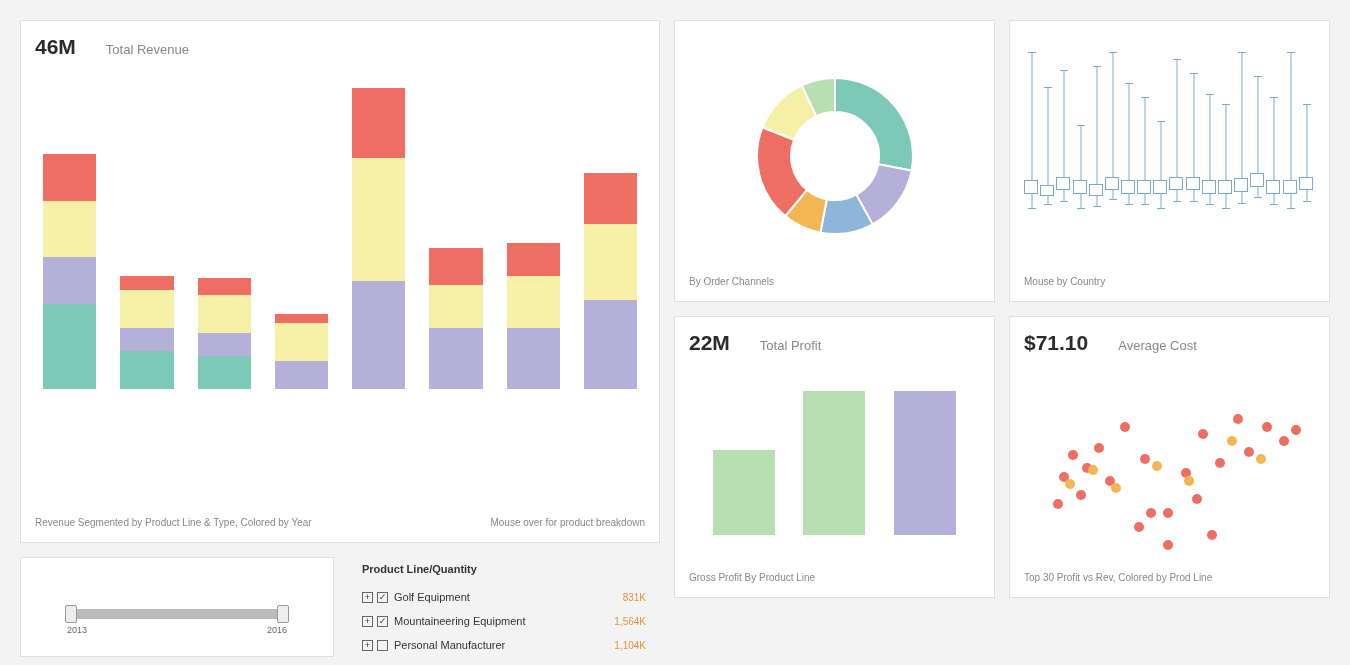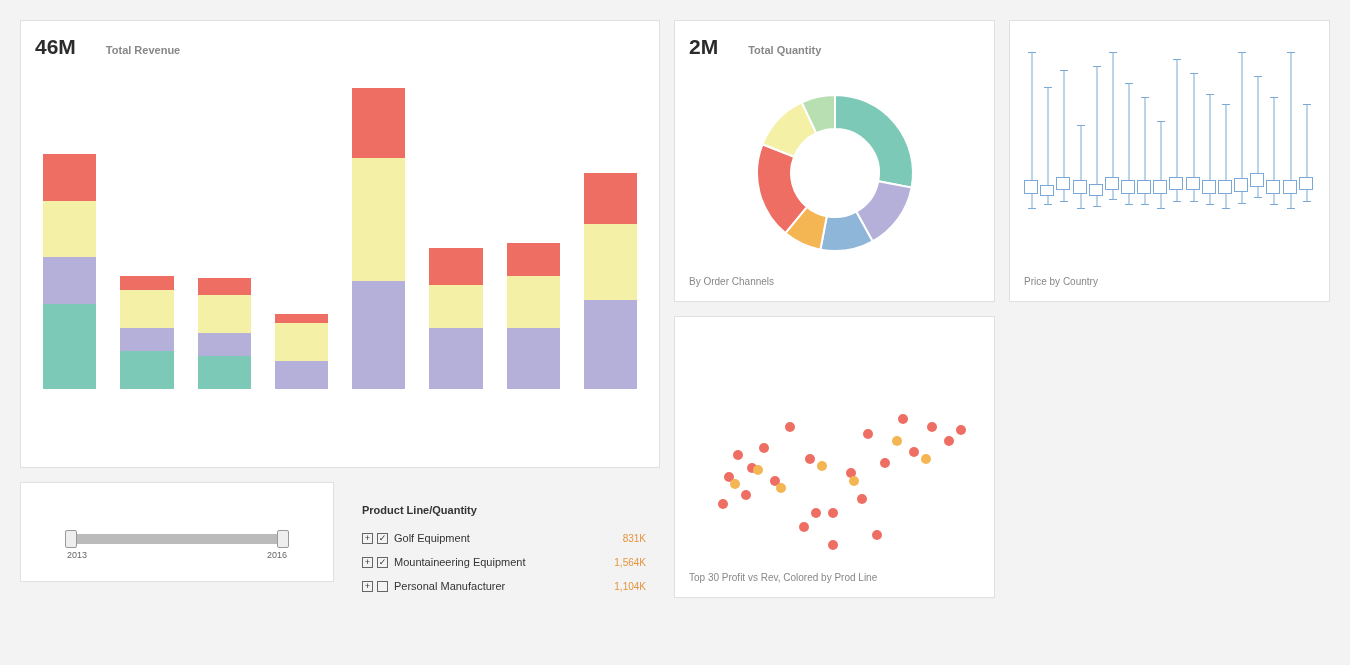--- a/index.html
+++ b/index.html
@@ -4,38 +4,38 @@
 <style>
   * { box-sizing: border-box; margin: 0; padding: 0; }
   body { font-family: -apple-system, BlinkMacSystemFont, "Segoe UI", Arial, sans-serif; background: #f3f3f3; color: #333; padding: 20px; }
   .dashboard { max-width: 1350px; margin: 0 auto; }
   .title { font-size: 28px; font-weight: 700; color: #878787; margin-bottom: 10px; }
   .card { background: #fff; border: 1px solid #e0e0e0; padding: 14px; position: relative; display: flex; flex-direction: column; }
   .card-slider { flex: 1; background: #fff; border: 1px solid #e0e0e0; padding: 14px; display:flex; align-items:center; justify-content:center; flex-direction:column; height:100px;}
   .card-tree { flex: 1; padding: 6px 14px; height:140px; overflow:hidden;}
   .metric-row { display: flex; align-items: baseline; gap: 30px; margin-bottom: 10px; }
   .metric-number { font-size: 21px; font-weight: 700; color: #2b2b2b; }
-  .metric-label { font-size: 11px; color: #888; font-weight: bold; }
+  .metric-label { font-size: 13px; color: #888; }
   .caption { font-size: 10px; color: #888; margin-top: auto; }
   .caption-row { display: flex; justify-content: space-between; font-size: 10px; color: #888; margin-top: auto; }
   .chart-area { flex: 1; position: relative; }
 
   
   .bars { display: flex; align-items: flex-end; gap: 24px; height: 320px; padding: 0 8px; }
   .bar { flex: 1; display: flex; flex-direction: column-reverse; }
   .seg { width: 100%; }
 
   
   .slider-track { width: 220px; height: 10px; background: #ddd; border-radius: 5px; position: relative; margin: 30px 0 6px 0; }
   .slider-fill { position: absolute; left: 0; right: 0; top: 0; bottom: 0; background: #bbb; border-radius: 5px; }
   .slider-thumb { position: absolute; top: -4px; width: 12px; height: 18px; background: #eee; border: 1px solid #999; border-radius: 2px; }
   .slider-labels { display: flex; justify-content: space-between; width: 220px; font-size: 9px; color: #666; }
 
   
-  .tree-title { font-size: 11px; font-weight: 700; margin-bottom: 10px; color:#333;margin-top:16px;}
+  .tree-title { font-size: 11px; font-weight: 700; margin-bottom: 10px; color:#333;}
   .tree-row { display: flex; align-items: center; font-size: 11px; padding: 6px 0; }
   .tree-plus { width: 11px; height: 11px; border: 1px solid #666; font-size: 9px; line-height: 9px; text-align: center; margin-right: 4px; cursor:pointer;}
   .tree-check { width: 11px; height: 11px; border: 1px solid #666; margin-right: 6px; font-size:9px; line-height:9px; text-align:center; color:#333; cursor:pointer;}
   .tree-label { flex: 1; color: #333; }
   .tree-value { color: #e5943e; font-size: 10px; }
 
   
   .donut-wrap { display:flex; justify-content:center; align-items:center; flex:1; position:relative; }
 
   
@@ -56,21 +56,21 @@
   .bp-cap { position:absolute; left:2px; width:8px; height:1px; background:#7ba9d6;}
 </style>
 </head>
 <body>
 
 <div class="dashboard">
 
   <div style="display:grid; grid-template-columns: 640px 1fr; gap:14px;">
 
     <div style="display:flex; flex-direction:column; gap:14px;">
-      <div class="card" style="height:448px;">
+      <div class="card" style="height:523px;">
         <div class="metric-row">
           <div class="metric-number">46M</div>
           <div class="metric-label">Total Revenue</div>
         </div>
         <div class="chart-area">
           <div class="bars" id="stacked-bars">
               <div class="bar">
                 <div class="seg" style="height: 84.7059px; background: rgb(124, 201, 184);"></div>
                 <div class="seg" style="height: 47.0588px; background: rgb(180, 176, 217);"></div>
                 <div class="seg" style="height: 56.4706px; background: rgb(244, 240, 165);"></div>
@@ -107,20 +107,24 @@
                 <div class="seg" style="height: 61.1765px; background: rgb(180, 176, 217);"></div>
                 <div class="seg" style="height: 51.7647px; background: rgb(244, 240, 165);"></div>
                 <div class="seg" style="height: 32.9412px; background: rgb(238, 110, 100);"></div>
               </div>
               <div class="bar">
                 <div class="seg" style="height: 89.4118px; background: rgb(180, 176, 217);"></div>
                 <div class="seg" style="height: 75.2941px; background: rgb(244, 240, 165);"></div>
                 <div class="seg" style="height: 51.7647px; background: rgb(238, 110, 100);"></div>
               </div>
             </div>
+        </div>
+        <div class="caption-row">
+          <span>Revenue Segmented by Product Line &amp; Type, Colored by Year</span>
+          <span>Mouse over for product breakdown</span>
         </div>
       </div>
 
       <div style="display:flex; gap:14px;">
         <div class="card-slider">
           <div class="slider-track">
             <div class="slider-fill"></div>
             <div class="slider-thumb" style="left:-2px;"></div>
             <div class="slider-thumb" style="right:-2px;"></div>
           </div>
@@ -150,24 +154,20 @@
                 <span class="tree-label">Personal Manufacturer</span>
                 <span class="tree-value">1,104K</span>
               </div>
             </div>
         </div>
       </div>
     </div>
 
     <div style="display:grid; grid-template-columns:1fr 1fr; grid-template-rows:282px 282px; gap:14px;">
       <div class="card">
-        <div class="metric-row">
-          <div class="metric-number">2M</div>
-          <div class="metric-label">Total Quantity</div>
-        </div>
         <div class="donut-wrap">
             <svg id="donut-svg" width="180" height="180">
               <path d="M 90 12 A 78 78 0 0 1 166.61840555683773 104.61574253768654 L 133.2206390320623 98.24477784177189 A 44 44 0 0 0 90 46 Z" fill="#7cc9b8" stroke="#fff" stroke-width="2"></path>
               <path d="M 166.61840555683773 104.61574253768654 A 78 78 0 0 1 127.57678657993377 158.35192104342138 L 111.19716166047546 128.55749392193002 A 44 44 0 0 0 133.2206390320623 98.24477784177189 Z" fill="#b4b0d9" stroke="#fff" stroke-width="2"></path>
               <path d="M 127.57678657993377 158.35192104342138 A 78 78 0 0 1 75.38425746231346 166.61840555683773 L 81.75522215822811 133.2206390320623 A 44 44 0 0 0 111.19716166047546 128.55749392193002 Z" fill="#8eb6d8" stroke="#fff" stroke-width="2"></path>
               <path d="M 75.38425746231346 166.61840555683773 A 78 78 0 0 1 40.28092879960217 150.10003293651152 L 61.95334445105763 123.90258268213472 A 44 44 0 0 0 81.75522215822811 133.2206390320623 Z" fill="#f4b553" stroke="#fff" stroke-width="2"></path>
               <path d="M 40.28092879960217 150.10003293651152 A 78 78 0 0 1 17.47743410071641 61.28628489059509 L 49.089834620916946 73.80251968187416 A 44 44 0 0 0 61.95334445105763 123.90258268213472 Z" fill="#ee6e64" stroke="#fff" stroke-width="2"></path>
               <path d="M 17.47743410071641 61.28628489059509 A 78 78 0 0 1 56.78921525792431 19.42348990765049 L 71.26571117113679 50.18760969149515 A 44 44 0 0 0 49.089834620916946 73.80251968187416 Z" fill="#f4f0a5" stroke="#fff" stroke-width="2"></path>
               <path d="M 56.78921525792431 19.42348990765049 A 78 78 0 0 1 89.99999999999999 12 L 89.99999999999999 46 A 44 44 0 0 0 71.26571117113679 50.18760969149515 Z" fill="#b7dfb1" stroke="#fff" stroke-width="2"></path>
             </svg>
@@ -279,25 +279,41 @@
               <div class="bp-cap" style="top: 172.727px;"></div>
               <div class="bp-box" style="top: 145.091px; height: 13.8182px;"></div>
             </div>
             <div class="bp">
               <div class="bp-line" style="top: 69.0909px; height: 96.7273px;"></div>
               <div class="bp-cap" style="top: 69.0909px;"></div>
               <div class="bp-cap" style="top: 165.818px;"></div>
               <div class="bp-box" style="top: 141.636px; height: 13.8182px;"></div>
             </div>
           </div>
-        <div class="caption">Price by Country</div>
-      </div>
-
+        <div class="caption">Mouse by Country</div>
+      </div>
 
       <div class="card">
+        <div class="metric-row">
+          <div class="metric-number">22M</div>
+          <div class="metric-label">Total Profit</div>
+        </div>
+        <div class="profit-bars" id="profit-bars">
+            <div class="profit-bar" style="height: 85px; background: rgb(183, 223, 177);"></div>
+            <div class="profit-bar" style="height: 144.5px; background: rgb(183, 223, 177);"></div>
+            <div class="profit-bar" style="height: 144.5px; background: rgb(180, 176, 217);"></div>
+          </div>
+        <div class="caption">Gross Profit By Product Line</div>
+      </div>
+
+      <div class="card">
+        <div class="metric-row">
+          <div class="metric-number">$71.10</div>
+          <div class="metric-label">Average Cost</div>
+        </div>
         <div class="scatter" id="scatter">
             <div class="dot red" style="left: 29px; bottom: 63px; background: rgb(238, 110, 100);"></div>
             <div class="dot red" style="left: 34.8px; bottom: 90px; background: rgb(238, 110, 100);"></div>
             <div class="dot red" style="left: 43.5px; bottom: 111.6px; background: rgb(238, 110, 100);"></div>
             <div class="dot red" style="left: 52.2px; bottom: 72px; background: rgb(238, 110, 100);"></div>
             <div class="dot red" style="left: 58px; bottom: 99px; background: rgb(238, 110, 100);"></div>
             <div class="dot red" style="left: 69.6px; bottom: 118.8px; background: rgb(238, 110, 100);"></div>
             <div class="dot red" style="left: 81.2px; bottom: 86.4px; background: rgb(238, 110, 100);"></div>
             <div class="dot red" style="left: 95.7px; bottom: 140.4px; background: rgb(238, 110, 100);"></div>
             <div class="dot red" style="left: 110.2px; bottom: 39.6px; background: rgb(238, 110, 100);"></div>

